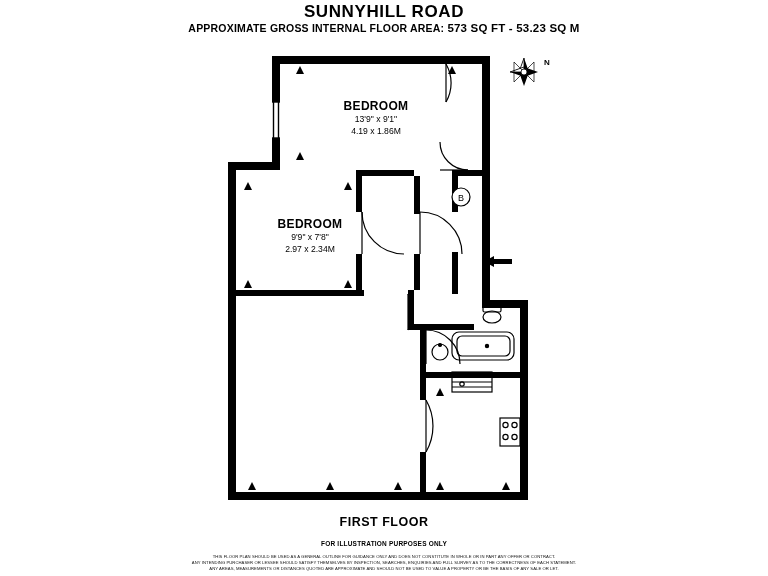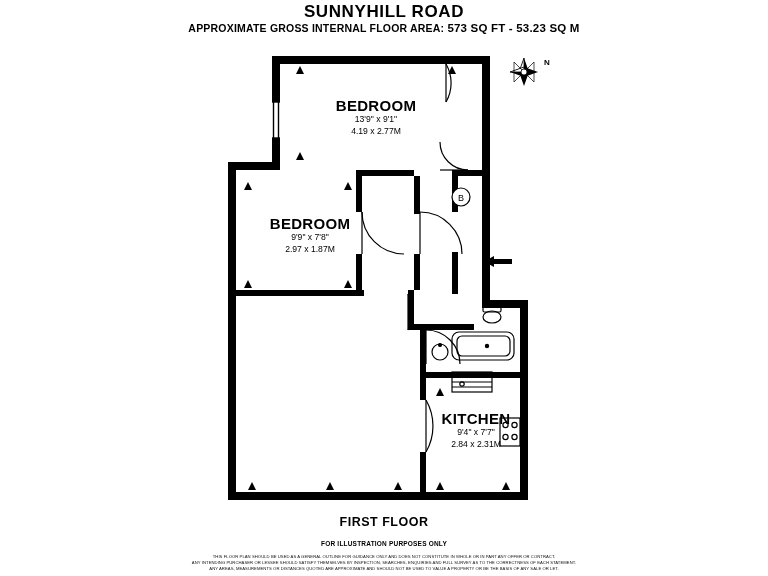--- a/index.html
+++ b/index.html
@@ -81,21 +81,21 @@
   }
   .room-label {
     position: absolute;
     text-align: center;
     font-size: 9px;
     line-height: 12.5px;
     white-space: nowrap;
   }
   .room-label .rname {
     font-weight: bold;
-    font-size: 15px;
+    font-size: 12px;
     letter-spacing: 0.3px;
   }
   .room-label .rdim {
     font-size: 8.6px;
   }
   .compass-n {
     position: absolute;
     font-size: 8px;
     font-weight: bold;
   }
@@ -289,35 +289,30 @@
       <circle cx="524" cy="72" r="3" fill="#ffffff" stroke="#000000" stroke-width="0.8"></circle>
     </g>
 
   </svg>
 
   <div class="compass-n" style="left:544px; top:58px;">N</div>
 
   <div class="room-label" style="left:296px; top:100px; width:160px;">
     <div class="rname">BEDROOM</div>
     <div class="rdim">13'9" x 9'1"</div>
-    <div class="rdim">4.19 x 2.77M</div>
+    <div class="rdim">4.19 x 1.86M</div>
   </div>
 
   <div class="room-label" style="left:230px; top:218px; width:160px;">
     <div class="rname">BEDROOM</div>
     <div class="rdim">9'9" x 7'8"</div>
-    <div class="rdim">2.97 x 1.87M</div>
+    <div class="rdim">2.97 x 2.34M</div>
   </div>
 
 
-  <div class="room-label" style="left:406px; top:413px; width:140px;">
-    <div class="rname">KITCHEN</div>
-    <div class="rdim">9'4" x 7'7"</div>
-    <div class="rdim">2.84 x 2.31M</div>
-  </div>
 
   <div class="floor-label">FIRST FLOOR</div>
   <div class="illus">FOR ILLUSTRATION PURPOSES ONLY</div>
 
   <div class="disclaimer">
     <div>THIS FLOOR PLAN SHOULD BE USED AS A GENERAL OUTLINE FOR GUIDANCE ONLY AND DOES NOT CONSTITUTE IN WHOLE OR IN PART ANY OFFER OR CONTRACT.</div>
     <div>ANY INTENDING PURCHASER OR LESSEE SHOULD SATISFY THEMSELVES BY INSPECTION, SEARCHES, ENQUIRIES AND FULL SURVEY AS TO THE CORRECTNESS OF EACH STATEMENT.</div>
     <div>ANY AREAS, MEASUREMENTS OR DISTANCES QUOTED ARE APPROXIMATE AND SHOULD NOT BE USED TO VALUE A PROPERTY OR BE THE BASIS OF ANY SALE OR LET.</div>
   </div>
 

